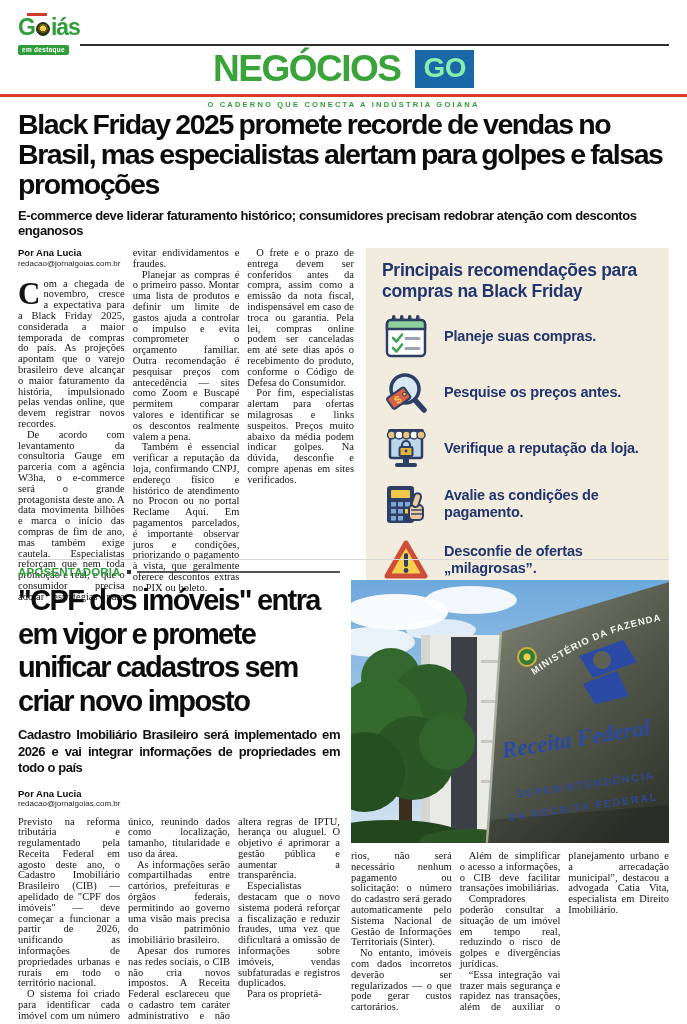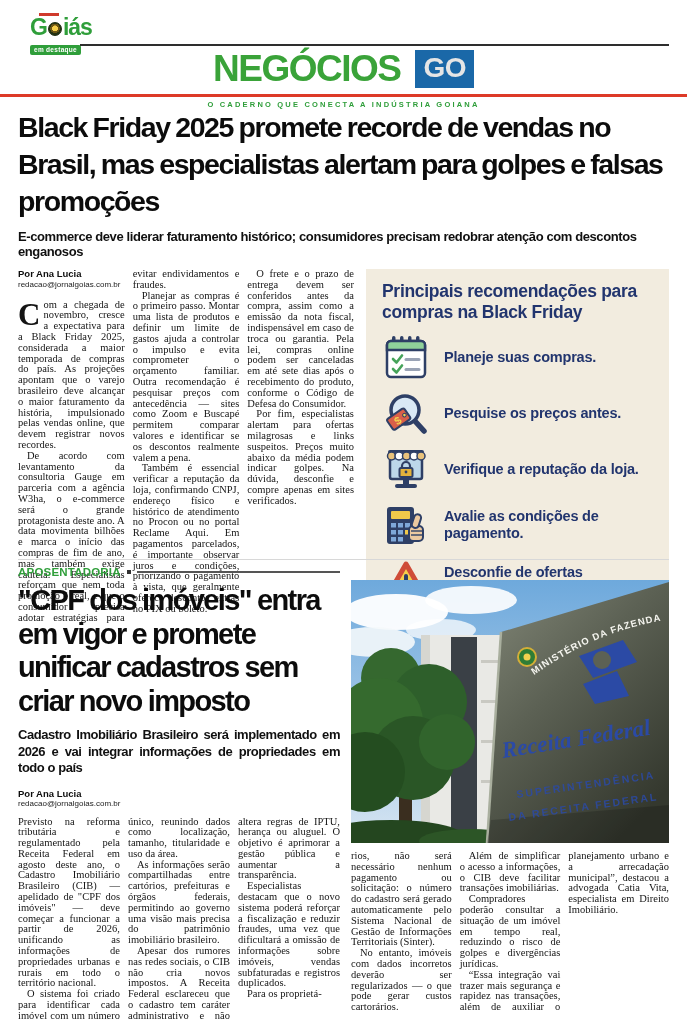--- a/index.html
+++ b/index.html
@@ -4,44 +4,44 @@
 <style>
   * { margin:0; padding:0; box-sizing:border-box; }
   html,body { background:#888; }
   .page {
     position:relative; width:687px; height:1024px; margin:0 auto;
     background:#ffffff; overflow:hidden;
     font-family:"Liberation Sans", sans-serif; color:#111;
   }
   
   .masthead { position:absolute; left:18px; right:18px; top:13px; height:40px; }
-  .logo { position:absolute; left:12px; top:0; }
+  .logo { position:absolute; left:0; top:0; }
   .logo-kicker { width:20px; height:3px; background:#cf3a2c; margin:0 0 1px 9px; }
   .logo-word { font-size:23px; font-weight:800; color:#2f9e3a; letter-spacing:-1px; line-height:21px; }
   .logo-o { display:inline-block; width:14px; height:14px; border-radius:50%;
     background:radial-gradient(circle at 50% 45%, #f5ce4a 0 32%, #6b5514 34% 52%, #233212 54% 100%);
     border:1px solid #1d2b10; vertical-align:-1px; margin:0 1px; }
   .logo-sub { display:inline-block; background:#2f9e3a; color:#fff; font-size:6.5px; font-weight:700;
     padding:1px 4px 2px; border-radius:2px; letter-spacing:.3px; }
   .dateline { position:absolute; right:0; top:1px; display:flex; align-items:center; gap:8px; }
   .dateline-text { text-align:right; font-size:9px; font-weight:700; color:#3a3a3a; line-height:10.5px; }
   .dateline-sep { width:1.5px; height:24px; background:#8a8a8a; }
   .page-number { font-size:27px; font-weight:800; color:#4aa53c; line-height:26px; }
   .masthead-rule { position:absolute; left:62px; right:0; top:31px; height:2px; background:#2e2e2e; }
   
   .banner { position:absolute; top:49px; left:0; right:0; text-align:center; }
   .banner-inner { display:inline-flex; align-items:center; gap:15px; }
   .banner-title { font-size:37px; font-weight:800; color:#3aa339; letter-spacing:-1.5px; line-height:40px; }
-  .banner-badge { background:#1a68a8; color:#e5e5e5; font-size:28px; font-weight:800; padding:2px 8px 4px; letter-spacing:-.5px; }
+  .banner-badge { background:#1a68a8; color:#86efac; font-size:28px; font-weight:800; padding:2px 8px 4px; letter-spacing:-.5px; }
   .red-rule { position:absolute; top:94px; left:0; width:687px; height:3px; background:#dd3a28; }
   .tagline { position:absolute; top:100px; left:0; right:0; text-align:center;
     font-size:7.5px; font-weight:700; color:#2f9e3a; letter-spacing:2.2px; }
   
   .article1 { position:absolute; top:109px; left:18px; width:651px; }
-  .a1-headline { font-size:28.5px; line-height:37px; font-weight:800; color:#0c0c0c;
+  .a1-headline { font-size:28.5px; line-height:30px; font-weight:800; color:#0c0c0c;
     letter-spacing:-1.4px; word-spacing:-1px; }
   .a1-subhead { margin-top:9px; font-size:13px; font-weight:700; letter-spacing:-.4px; color:#101010; }
   .a1-content { margin-top:10px; display:flex; gap:12px; }
   .newscols { font-family:"Liberation Serif", serif; font-size:10.5px; line-height:10.8px;
     text-align:justify; color:#141414; column-gap:8px; column-fill:auto; overflow:hidden; }
   .a1-cols { width:336px; height:362px; column-count:3; }
   .newscols p { margin:0; text-indent:9px; }
   .newscols p.first { text-indent:0; }
   .byline-name { font-family:"Liberation Sans", sans-serif; font-size:9.5px; font-weight:700; color:#0d0d0d; }
   .byline-email { font-family:"Liberation Sans", sans-serif; font-size:8px; color:#222; margin-bottom:9px; }

